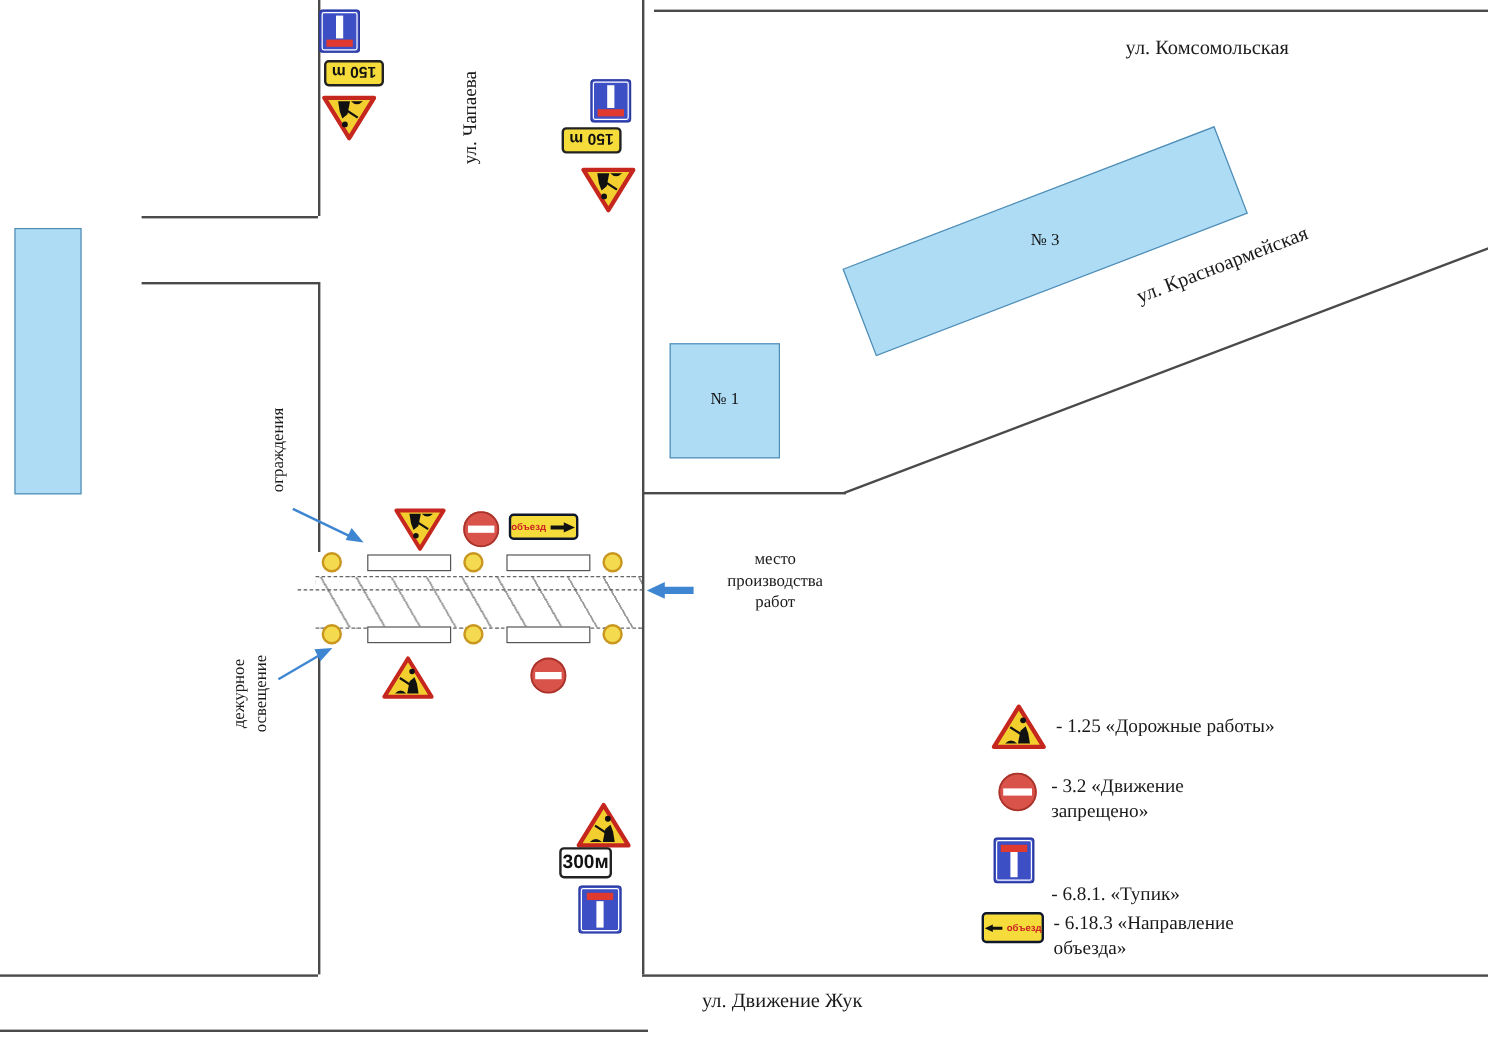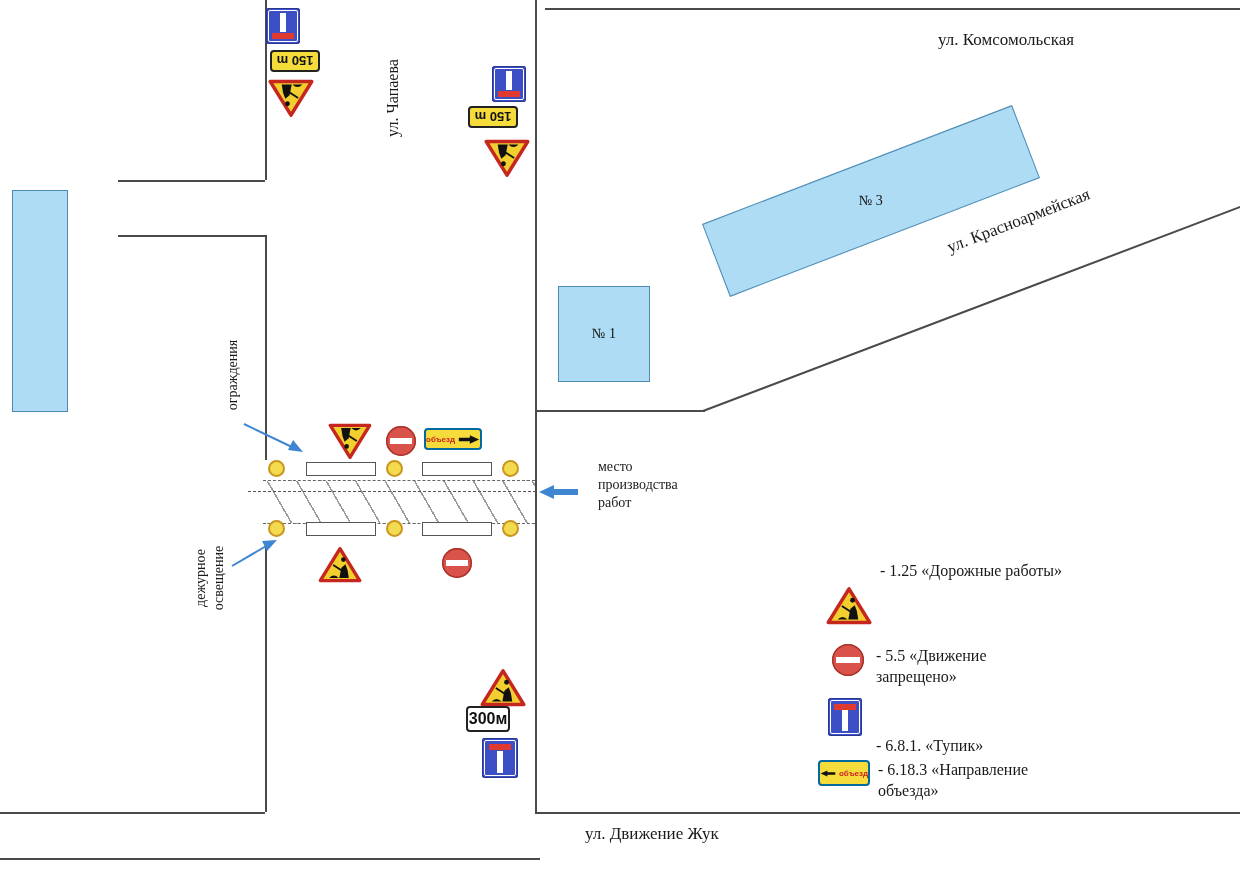--- a/index.html
+++ b/index.html
@@ -16,39 +16,39 @@
   .blabel { font-size:14px; color:#111; }
   .street-label { position:absolute; font-size:17px; white-space:nowrap; }
   .vlabel {
     position:absolute; white-space:nowrap; font-size:15px;
     transform:translate(-50%,-50%) rotate(-90deg);
   }
   .vlabel-multi {
     white-space:normal; width:112px; text-align:center; line-height:1.25; font-size:14px;
   }
   .callout-text {
-    position:absolute; font-size:14px; text-align:left; line-height:1.3;
+    position:absolute; font-size:14px; text-align:center; line-height:1.3;
   }
   
   .sign-deadend { position:absolute; background:#3d4fc4; border-radius:3px;
     box-shadow:0 0 0 1px #2a3794 inset; }
   .de-frame { position:absolute; inset:2px; border:1.5px solid #fff; border-radius:2px; display:block; }
   .de-stem { position:absolute; left:42%; width:16%; top:32%; bottom:13%; background:#fff; display:block; }
   .de-bar  { position:absolute; left:19%; width:62%; top:15%; height:16%; background:#e03a30; display:block; }
   .sign-tri { position:absolute; }
   .sign-tri svg { width:100%; height:100%; display:block; }
   .sign-noentry { position:absolute; border-radius:50%; background:#d9534a;
     box-shadow:0 0 0 1.5px #a8332b inset; }
   .sign-noentry::after { content:""; position:absolute; left:14%; right:14%; top:41%; height:18%; background:#fff; }
   .plate { position:absolute; display:flex; align-items:center; justify-content:center;
     font-family:"Liberation Sans", sans-serif; font-weight:bold; color:#111;
     border-radius:4px; box-sizing:border-box; }
   .plate-yellow { background:#f6dc3a; border:2px solid #222; font-size:13px; }
   .plate-white  { background:#ffffff; border:2px solid #222; font-size:16px; }
-  .detour { position:absolute; background:#f6dc3a; border:2px solid #0369a1; border-radius:4px;
+  .detour { position:absolute; background:#f6dc3a; border:2px solid #0f172a; border-radius:4px;
     display:flex; align-items:center; justify-content:center; gap:3px; box-sizing:border-box; }
   .detour .d-text { color:#c22; font-size:8px; font-weight:bold; font-family:"Liberation Sans",sans-serif; }
   .detour svg { width:22px; height:11px; display:block; }
   .rot180 { transform:rotate(180deg); }
   
   .lamp { position:absolute; width:17px; height:17px; border-radius:50%;
     background:#f4da4e; border:2px solid #c9971f; box-sizing:border-box; }
   .barrier { position:absolute; background:#fff; border:1.5px solid #555; box-sizing:border-box; }
   .hatch { position:absolute;
     background:repeating-linear-gradient(60deg, transparent 0 24px, #9a9a9a 24px 25.5px);
@@ -206,24 +206,24 @@
 
     <div class="sign-tri" style="left:826px;top:586px;width:46px;height:40px">
       <svg viewBox="0 0 64 56">
         <path d="M32 4 L61 51 H3 Z" fill="#F2CF2E" stroke="#C5261E" stroke-width="5" stroke-linejoin="round"></path>
         <circle cx="37" cy="20" r="3.4" fill="#111"></circle>
         <path d="M31 47 L34 32 L40 27 L43 35 L45 47 Z" fill="#111"></path>
         <path d="M22 28 L42 41" stroke="#111" stroke-width="2.6"></path>
         <path d="M16 47 Q23 40 30 47 Z" fill="#111"></path>
       </svg>
     </div>
-    <div class="legend-label" style="left:880px;top:561px;width:250px">- 1.25 «Дорожные работы»</div>
+    <div class="legend-label" style="left:880px;top:596px;width:250px">- 1.25 «Дорожные работы»</div>
 
     <div class="sign-noentry" style="left:832px;top:644px;width:32px;height:32px"></div>
-    <div class="legend-label" style="left:876px;top:646px;width:150px">- 5.5 «Движение запрещено»</div>
+    <div class="legend-label" style="left:876px;top:646px;width:150px">- 3.2 «Движение запрещено»</div>
 
     <div class="sign-deadend" style="left:828px;top:698px;width:34px;height:38px">
       <span class="de-frame"></span>
       <span class="de-stem"></span>
       <span class="de-bar"></span>
     </div>
     <div class="legend-label" style="left:876px;top:736px;width:220px">- 6.8.1. «Тупик»</div>
 
     <div class="detour" style="left:818px;top:760px;width:52px;height:26px">
       <svg viewBox="0 0 26 12" style="transform:scaleX(-1)">

